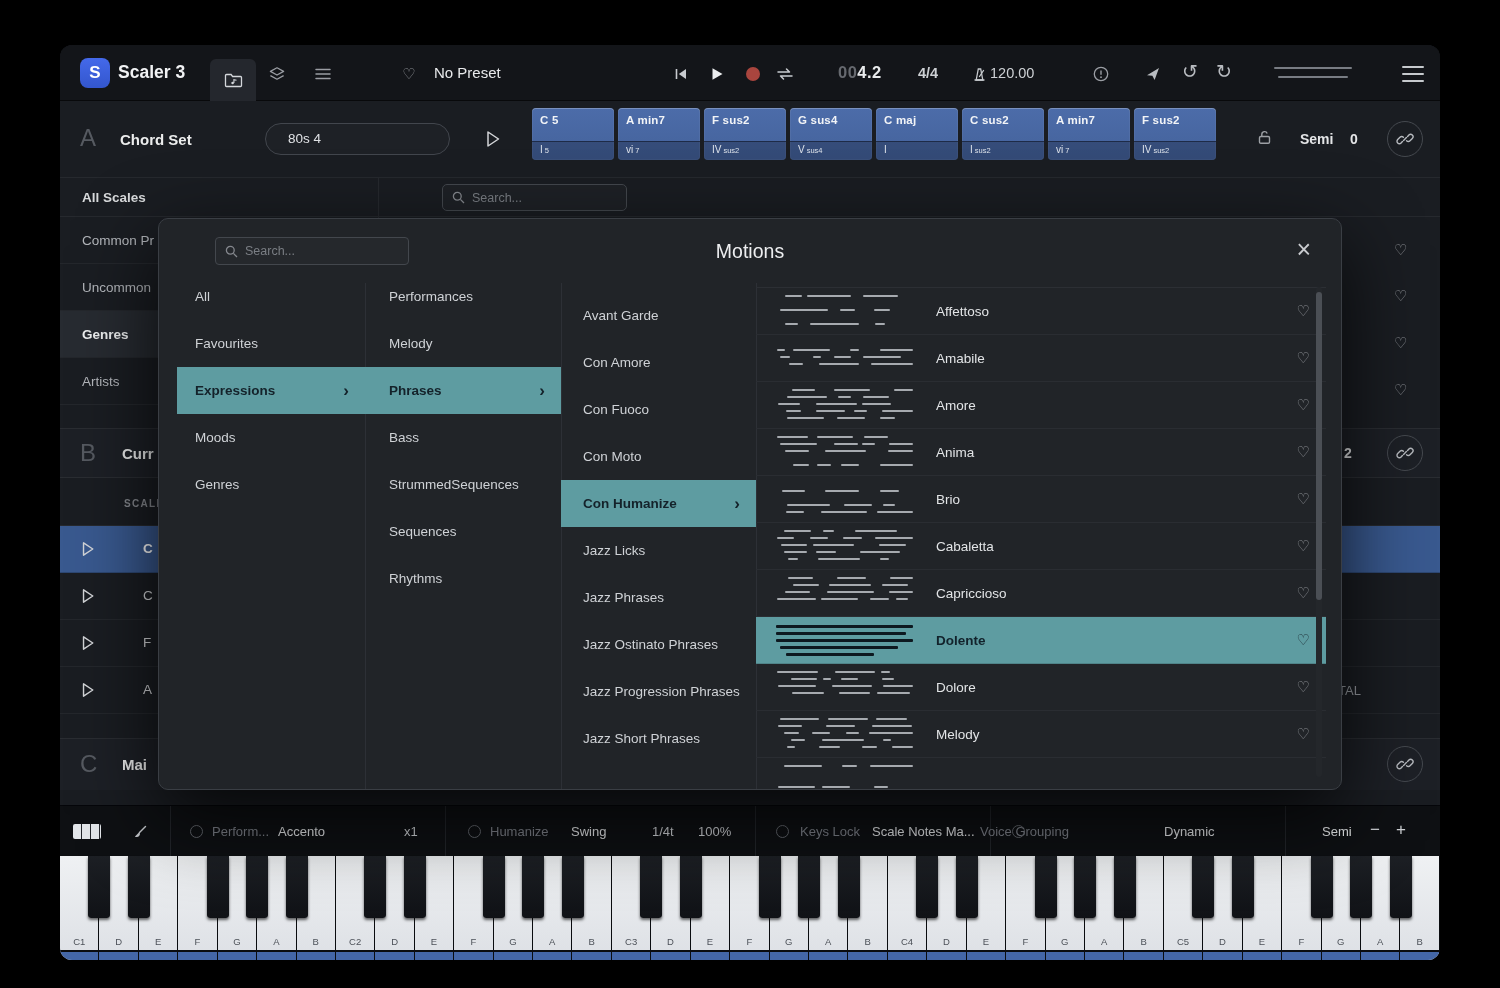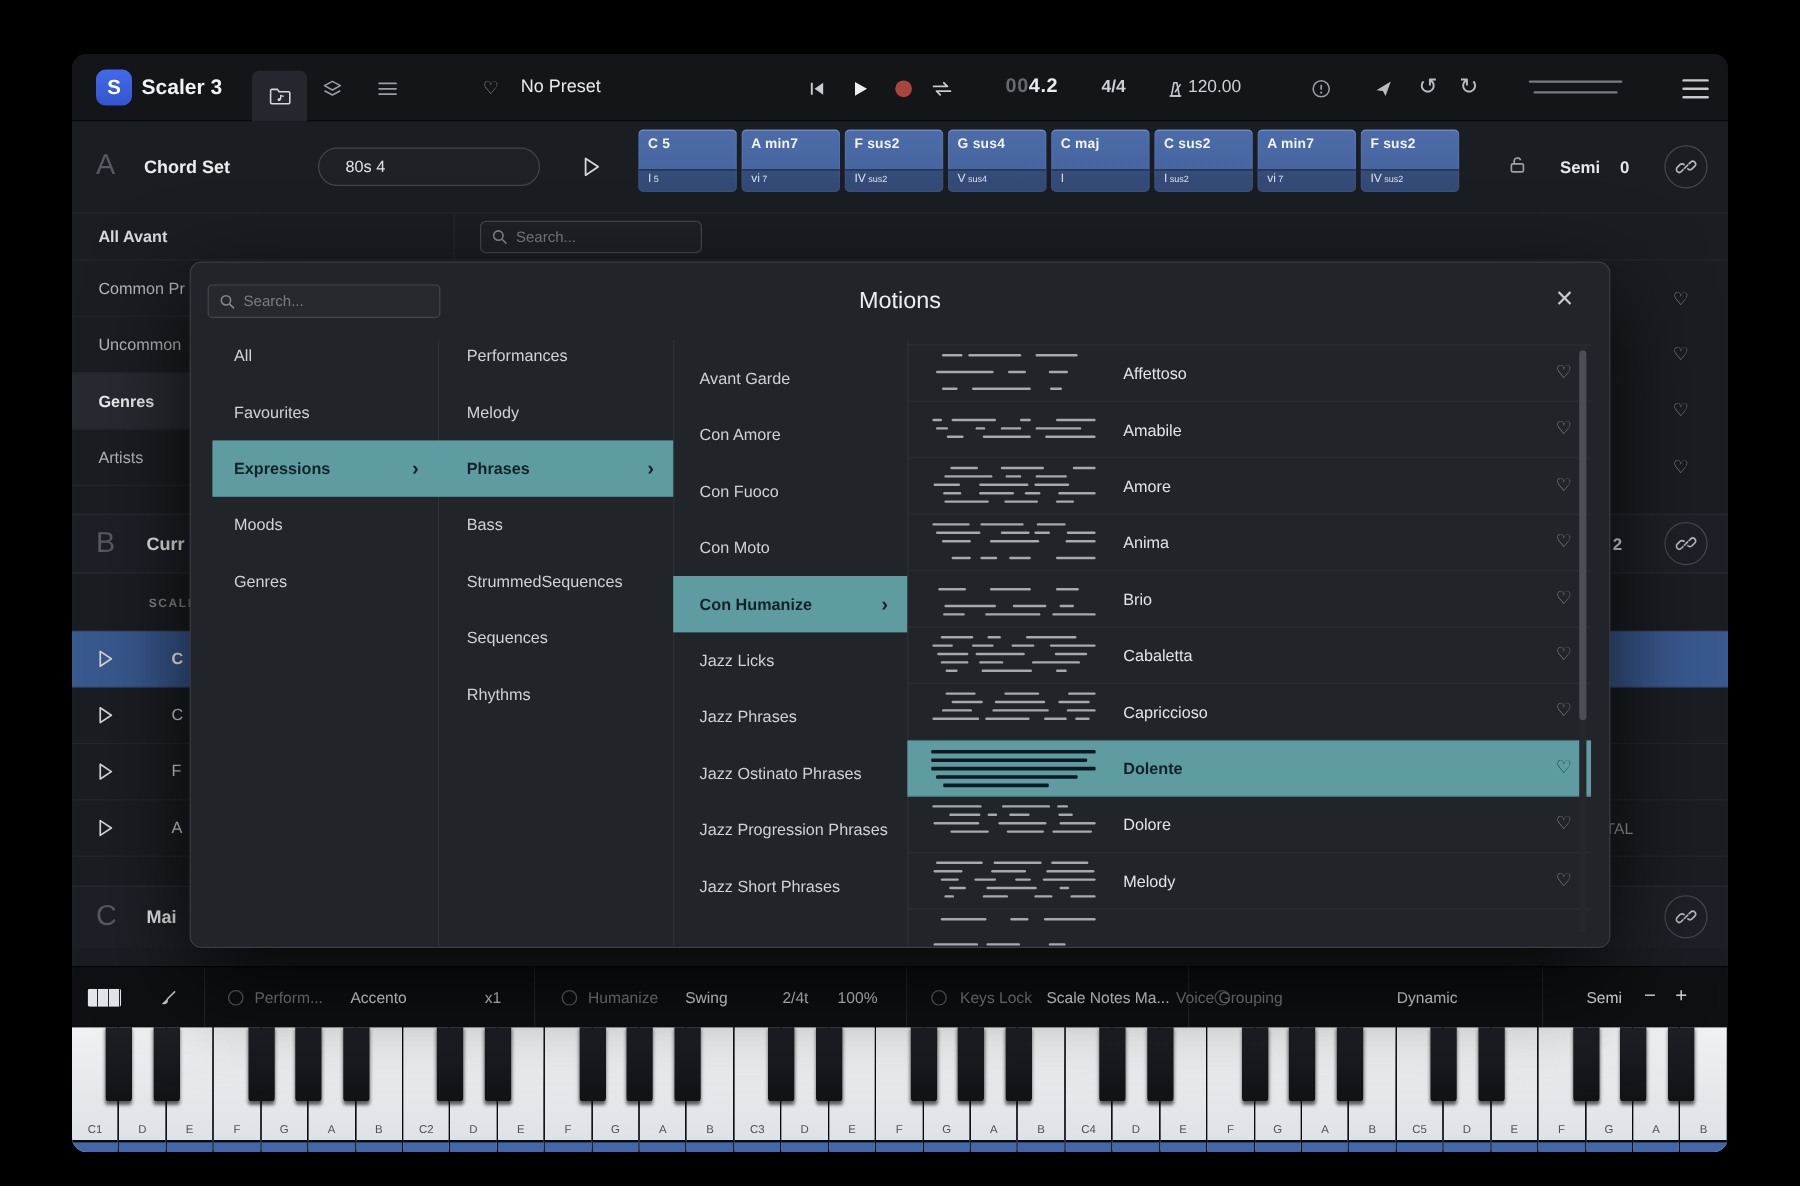--- a/index.html
+++ b/index.html
@@ -48,21 +48,21 @@
   .chord-suffix{font-size:7.5px;margin-left:2px;}
   .a-lock{position:absolute;left:1196px;top:28px;}
   .a-semi-label{position:absolute;left:1240px;top:30px;font-size:14px;font-weight:600;color:#e4e5e7;}
   .a-semi-value{position:absolute;left:1290px;top:30px;font-size:14px;font-weight:600;color:#e4e5e7;}
   .link-circle{position:absolute;width:36px;height:36px;border:1px solid #45494f;border-radius:50%;display:flex;align-items:center;justify-content:center;}
   .a-link{left:1327px;top:20px;}
 
   
   .scales-head{position:absolute;left:0;top:133px;width:100%;height:39px;border-bottom:1px solid #26292e;}
   .sh-title{position:absolute;left:22px;top:12px;font-size:13.5px;font-weight:600;color:#d8dadc;}
-  .search-box{display:flex;align-items:center;gap:7px;padding:0 9px;border:1px solid #43474d;border-radius:5px;background:rgba(255,255,255,.02);}
+  .search-box{display:flex;align-items:center;gap:7px;padding:0 9px;border:1px solid #43474d;border-radius:5px;background:rgba(255,255,255,.02);margin-left:42px;}
   .search-box input{flex:1;background:none;border:none;outline:none;color:#d7d9db;font-size:12.5px;min-width:0;}
   .search-box input::placeholder{color:#7a7e84;}
   .sh-search{position:absolute;left:340px;top:6px;width:185px;height:27px;}
   .v-div{position:absolute;left:318px;top:133px;width:1px;height:227px;background:#26292e;}
   .browser-list{position:absolute;left:0;top:172px;width:318px;}
   .browser-row{height:47px;line-height:47px;padding-left:22px;font-size:13.5px;color:#b3b6bb;border-bottom:1px solid #24272c;}
   .browser-row.sel{background:#272b31;color:#eef0f1;font-weight:600;}
   .heart{color:#8f9297;font-size:15px;line-height:16px;}
   .hearts-right .heart{position:absolute;left:1334px;}
 
@@ -296,21 +296,21 @@
             <g fill="none" stroke="#b6b9be" stroke-width="1.4" stroke-linecap="round">
               <path d="M7.6 10.4l2.8-2.8"></path>
               <path d="M6.4 11.6l-1.3 1.3a2.4 2.4 0 0 1-3.4-3.4l2.3-2.3a2.4 2.4 0 0 1 3.4 0"></path>
               <path d="M11.6 6.4l1.3-1.3a2.4 2.4 0 0 1 3.4 3.4l-2.3 2.3a2.4 2.4 0 0 1-3.4 0"></path>
             </g>
           </svg>
       </div>
     </div>
 
     <div class="scales-head" data-interactable="false">
-      <div class="sh-title" data-interactable="true">All Avant</div>
+      <div class="sh-title" data-interactable="true">All Scales</div>
       <div class="search-box sh-search" data-interactable="true">
         <svg width="13" height="13" viewBox="0 0 13 13" data-interactable="false">
             <circle cx="5.3" cy="5.3" r="3.9" fill="none" stroke="#85888e" stroke-width="1.3"></circle>
             <line x1="8.4" y1="8.4" x2="12" y2="12" stroke="#85888e" stroke-width="1.3"></line>
           </svg>
         <input type="text" data-interactable="true" placeholder="Search..." style="">
       </div>
     </div>
     <div class="v-div" data-interactable="false"></div>
     <div class="browser-list" data-interactable="false">
@@ -402,28 +402,28 @@
             <g fill="none" stroke="#c6c9cd" stroke-width="1.4" stroke-linecap="round">
               <path d="M13.5 3.5l-6 6"></path>
               <path d="M4.2 13.2c2 .4 3.4-1 3-3z"></path>
             </g>
           </svg>
       </div>
       <div class="fdiv" style="left:110px" data-interactable="false"></div>
 
       <div class="ring" style="left:130px" data-interactable="true"></div>
       <div class="ftext fdim" style="left:152px" data-interactable="false">Perform...</div>
-      <div class="ftext fval" style="left:232px" data-interactable="true">Accento</div>
+      <div class="ftext fval" style="left:218px" data-interactable="true">Accento</div>
       <div class="ftext fmut" style="left:344px" data-interactable="true">x1</div>
       <div class="fdiv" style="left:385px" data-interactable="false"></div>
 
       <div class="ring" style="left:408px" data-interactable="true"></div>
       <div class="ftext fdim" style="left:430px" data-interactable="false">Humanize</div>
       <div class="ftext fval" style="left:511px" data-interactable="true">Swing</div>
-      <div class="ftext fmut" style="left:592px" data-interactable="true">2/4t</div>
+      <div class="ftext fmut" style="left:592px" data-interactable="true">1/4t</div>
       <div class="ftext fmut" style="left:638px" data-interactable="true">100%</div>
       <div class="fdiv" style="left:695px" data-interactable="false"></div>
 
       <div class="ring" style="left:716px" data-interactable="true"></div>
       <div class="ftext fdim" style="left:740px" data-interactable="false">Keys Lock</div>
       <div class="ftext fval" style="left:812px" data-interactable="true">Scale Notes Ma...</div>
       <div class="fdiv" style="left:930px" data-interactable="false"></div>
 
       <div class="ring" style="left:952px" data-interactable="true"></div>
       <div class="ftext fdim" style="left:920px" data-interactable="false">Voice Grouping</div>

